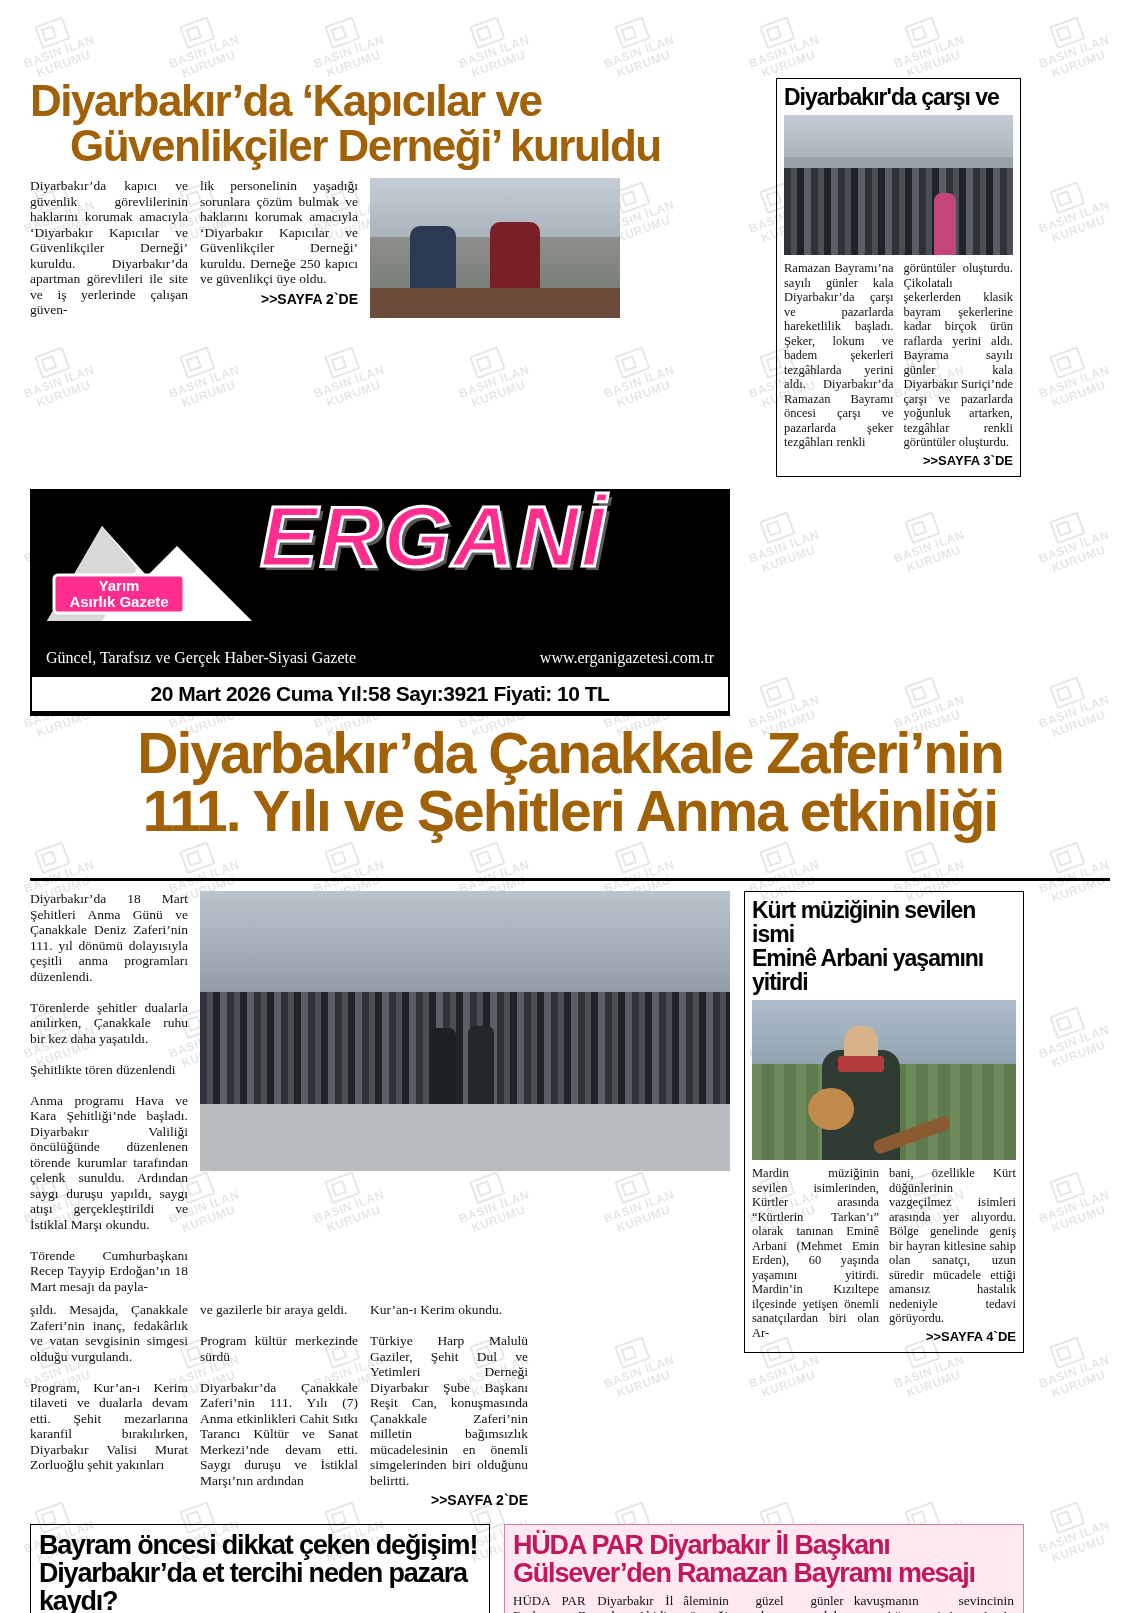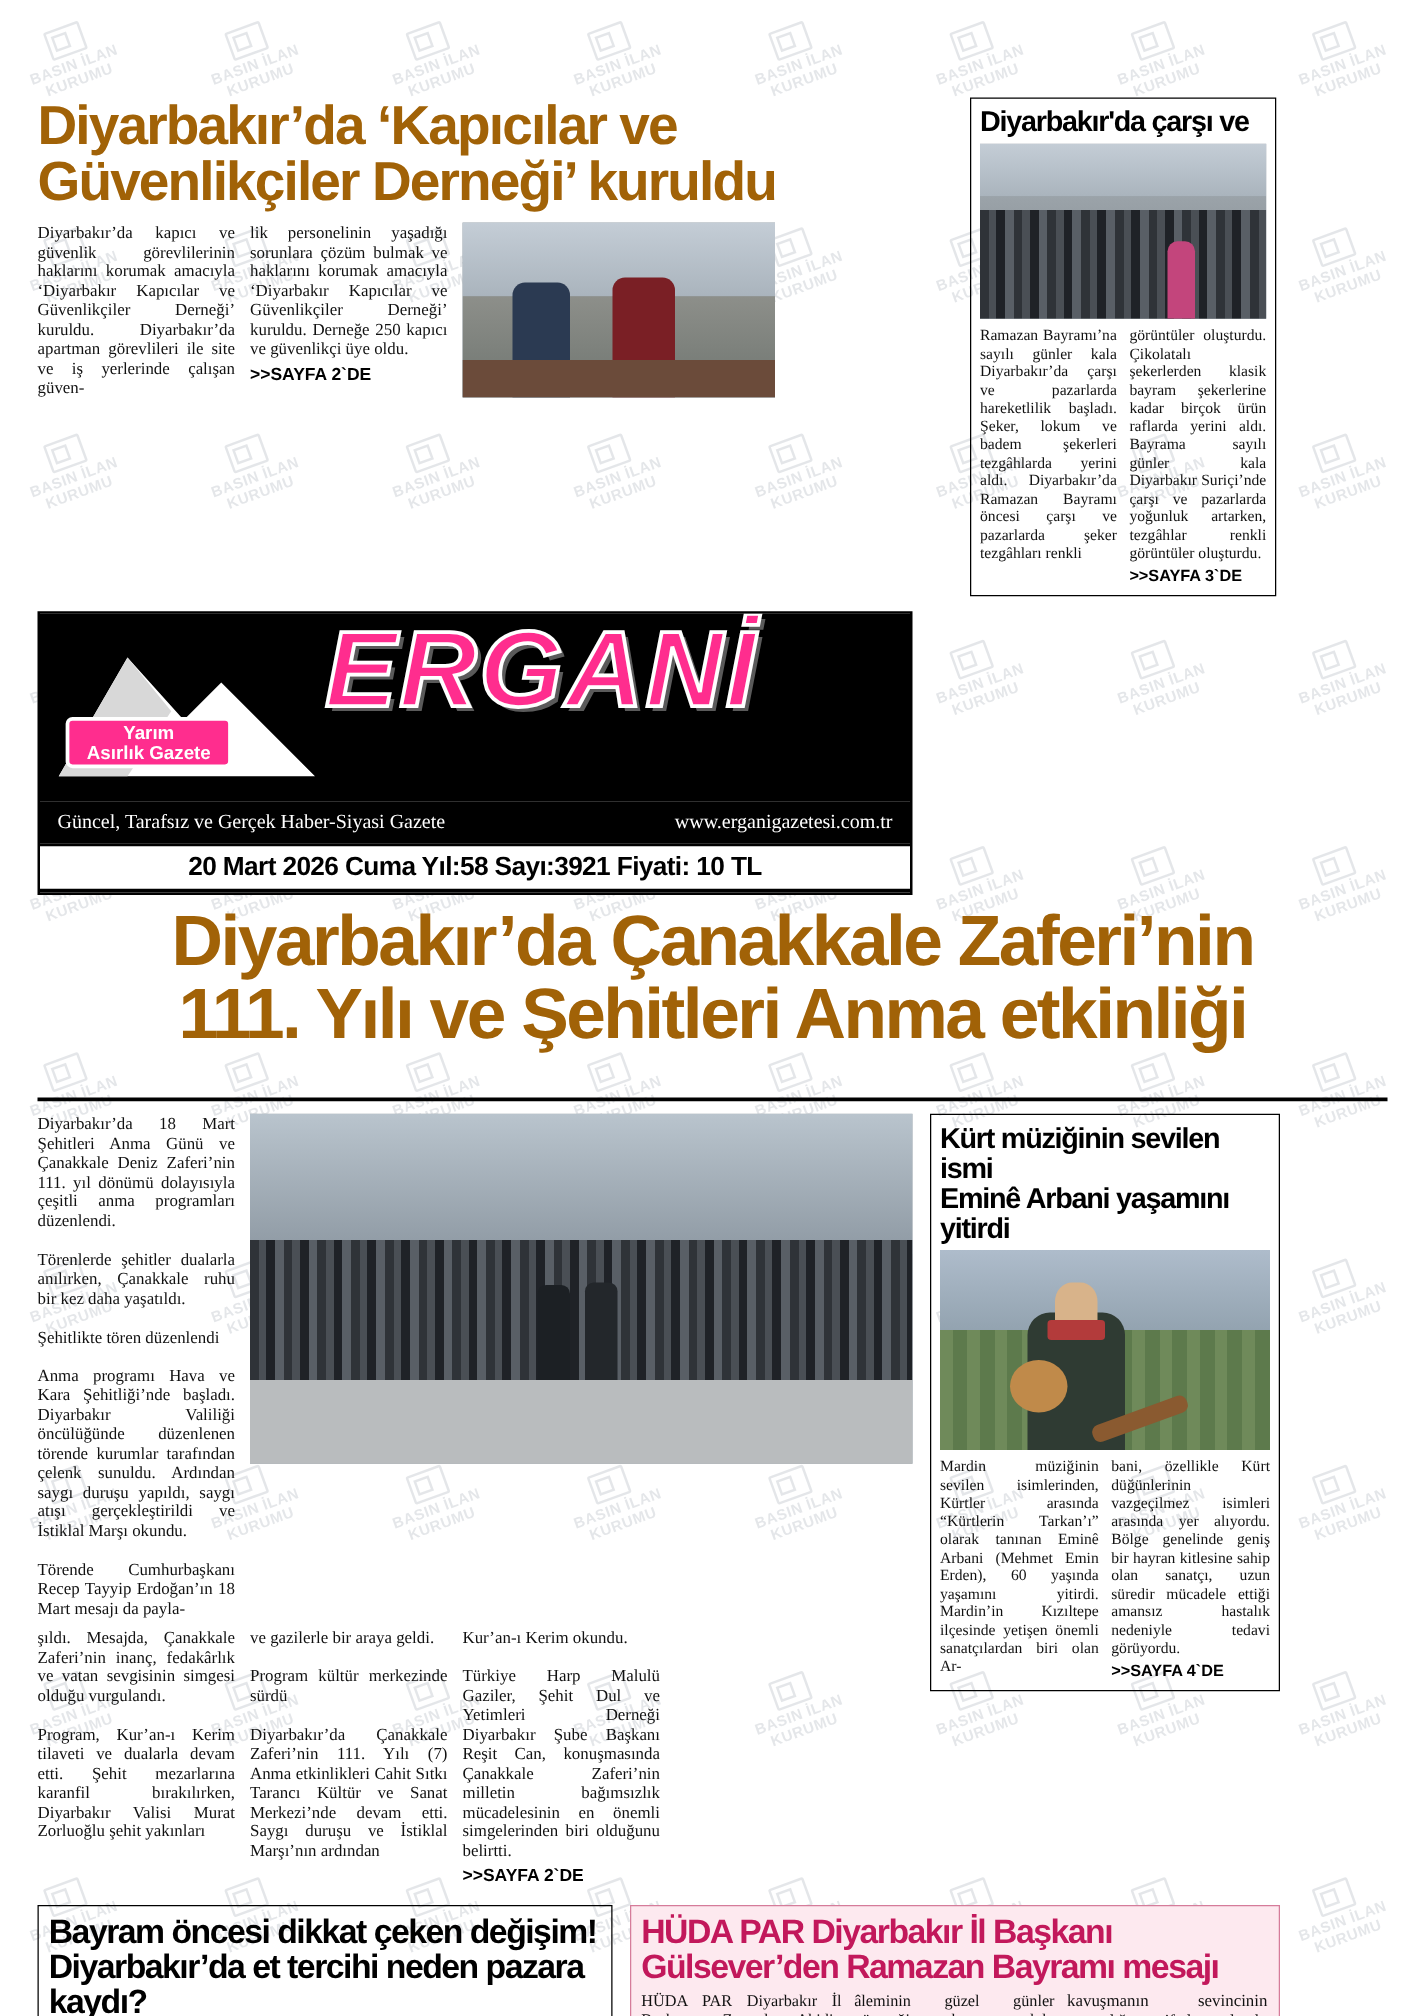--- a/index.html
+++ b/index.html
@@ -55,42 +55,42 @@
     font-size:13.5px;
     line-height:15.5px;
     text-align:justify;
     color:#111;
     hyphens:auto;
   }
   .jump{
     font-family:"Liberation Sans", sans-serif;
     font-weight:700;
     font-size:14px;
-    text-align:left;
+    text-align:right;
     display:block;
     margin-top:4px;
   }
   .photo{
     background:#9aa3ab;
     position:relative;
     overflow:hidden;
   }
 
   
   .top-wrap{ display:flex; gap:14px; padding-top:78px; }
   .top-left{ width:700px; }
   .top-right{ width:245px;margin-left:32px; }
 
   .h-top{
     font-size:44px;
     line-height:45px;
     letter-spacing:-1.5px;
     margin:0;
   }
-  .h-top .l2{ display:block; }
+  .h-top .l2{ display:block;margin-left:40px; }
 
   .top-left-body{ display:flex; gap:12px; margin-top:10px; }
   .tcol{ width:158px; }
   .top-photo{ width:250px; height:140px; }
 
   
   .rbox{ border:1px solid #000; padding:6px 7px 8px 7px; }
   .rbox h2{
     font-family:"Liberation Sans", sans-serif;
     font-weight:700;

